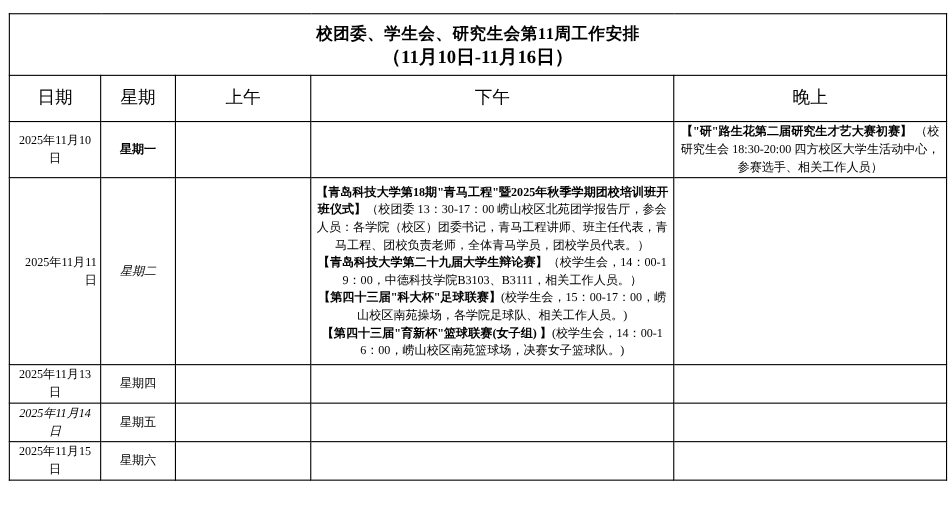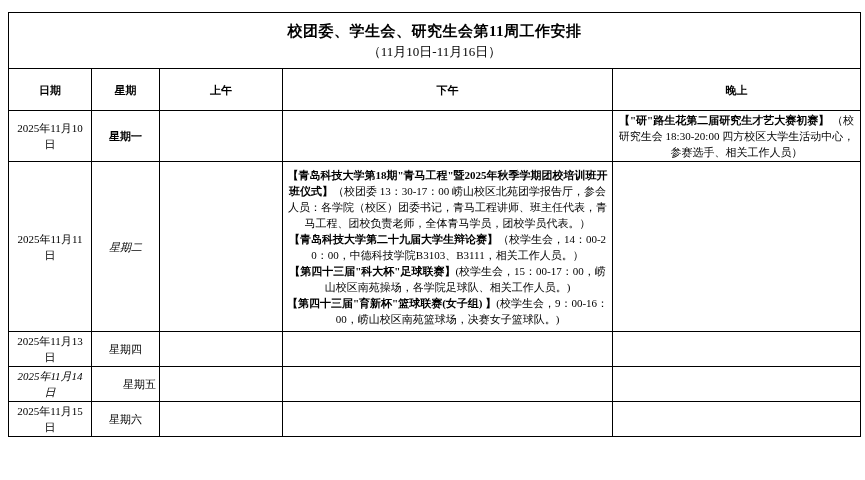--- a/index.html
+++ b/index.html
@@ -31,28 +31,27 @@
     word-break: break-all;
   }
   td.title-cell { height: 53px; padding: 2px; }
   .main-title {
     font-size: 15px;
     font-weight: bold;
     line-height: 22px;
     letter-spacing: 0.5px;
   }
   .sub-title {
-    font-size: 13px;
-    font-weight: normal;
+    font-size: 17px;
+    font-weight: bold;
     line-height: 20px;
   }
   tr.header-row td {
     height: 39px;
-    font-size: 11px;
-    font-weight: bold;
+    font-size: 16px;
   }
   .event { text-align: center; }
   .ev-title { font-weight: bold; }
   .ev-detail { font-weight: normal; }
 </style>
 </head>
 <body>
 
 <div class="sheet">
   <table class="schedule">
@@ -83,41 +82,41 @@
     <tr>
       <td style="height: 45px; font-family: Liberation Serif, serif;">2025年11月10日</td>
       <td style="height: 45px; font-weight: bold;">星期一</td>
       <td style="height: 45px;"></td>
       <td style="height: 45px;"></td>
       <td style="height: 45px;">
             <div class="event"><span class="ev-title">【"研"路生花第二届研究生才艺大赛初赛】</span><span class="ev-detail"> （校研究生会 18:30-20:00 四方校区大学生活动中心，参赛选手、相关工作人员）</span></div>
           </td>
     </tr>
     <tr>
-      <td style="height: 167px;">2025年11月11日</td>
+      <td style="height: 167px; text-align: right;">2025年11月11日</td>
       <td style="height: 167px; font-style: italic;">星期二</td>
       <td style="height: 167px;"></td>
       <td style="height: 167px;">
             <div class="event"><span class="ev-title">【青岛科技大学第18期"青马工程"暨2025年秋季学期团校培训班开班仪式】</span><span class="ev-detail">（校团委 13：30-17：00 崂山校区北苑团学报告厅，参会人员：各学院（校区）团委书记，青马工程讲师、班主任代表，青马工程、团校负责老师，全体青马学员，团校学员代表。）</span></div>
-            <div class="event"><span class="ev-title">【青岛科技大学第二十九届大学生辩论赛】</span><span class="ev-detail">（校学生会，14：00-20：00，中德科技学院B3103、B3111，相关工作人员。）</span></div>
+            <div class="event"><span class="ev-title">【青岛科技大学第二十九届大学生辩论赛】</span><span class="ev-detail">（校学生会，14：00-19：00，中德科技学院B3103、B3111，相关工作人员。）</span></div>
             <div class="event"><span class="ev-title">【第四十三届"科大杯"足球联赛】</span><span class="ev-detail">(校学生会，15：00-17：00，崂山校区南苑操场，各学院足球队、相关工作人员。)</span></div>
-            <div class="event"><span class="ev-title">【第四十三届"育新杯"篮球联赛(女子组) 】</span><span class="ev-detail">(校学生会，9：00-16：00，崂山校区南苑篮球场，决赛女子篮球队。)</span></div>
+            <div class="event"><span class="ev-title">【第四十三届"育新杯"篮球联赛(女子组) 】</span><span class="ev-detail">(校学生会，14：00-16：00，崂山校区南苑篮球场，决赛女子篮球队。)</span></div>
           </td>
       <td style="height: 167px;"></td>
     </tr>
     <tr>
       <td style="height: 17px;">2025年11月13日</td>
       <td style="height: 17px;">星期四</td>
       <td style="height: 17px;"></td>
       <td style="height: 17px;"></td>
       <td style="height: 17px;"></td>
     </tr>
     <tr>
       <td style="height: 16px; font-style: italic;">2025年11月14日</td>
-      <td style="height: 16px; text-align: right;">星期五</td>
+      <td style="height: 16px;">星期五</td>
       <td style="height: 16px;"></td>
       <td style="height: 16px;"></td>
       <td style="height: 16px;"></td>
     </tr>
     <tr>
       <td style="height: 16px;">2025年11月15日</td>
       <td style="height: 16px;">星期六</td>
       <td style="height: 16px;"></td>
       <td style="height: 16px;"></td>
       <td style="height: 16px;"></td>

